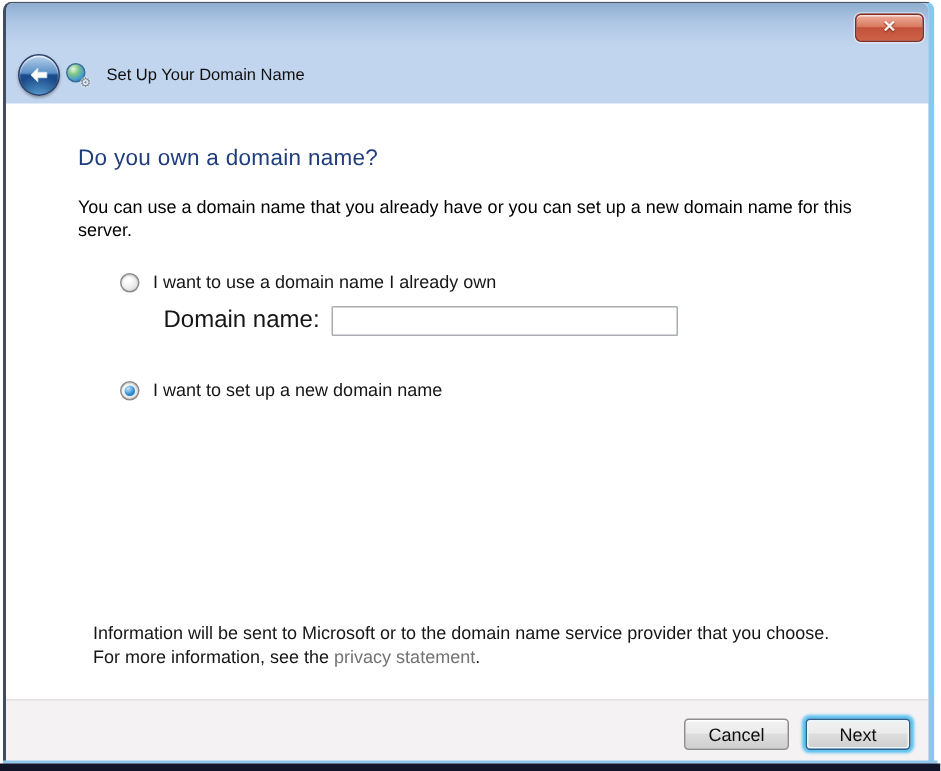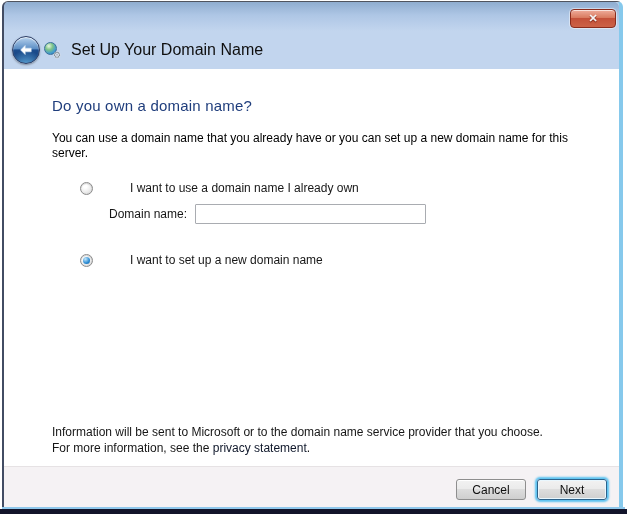--- a/index.html
+++ b/index.html
@@ -60,58 +60,58 @@
   .globe .sphere{
     position:absolute;left:0;top:0;width:13px;height:13px;border-radius:50%;
     background:radial-gradient(circle at 35% 28%,#d9f0d5 5%,#7fc489 35%,#3f9ad0 70%,#1f5e97 100%);
     border:1px solid #3a6f9a;box-sizing:border-box;
   }
   .globe .gear{
     position:absolute;right:-1px;bottom:-2px;font-size:9px;line-height:9px;
     color:#7d8b94;text-shadow:0 0 1px #ffffff,0 0 1px #ffffff;
   }
   .header-title{
-    margin-left:11px;font-size:16px;color:#0f0f0f;white-space:nowrap;
+    margin-left:11px;font-size:11px;color:#0f0f0f;white-space:nowrap;
   }
   
   .content{
     position:relative;height:397px;background:#ffffff;box-sizing:border-box;
     padding:28px 20px 0 48px;
   }
   .heading{
     margin:0;font-size:15px;font-weight:normal;color:#1f3d7c;letter-spacing:.2px;
   }
   .intro{
     margin:17px 0 0 0;font-size:12px;line-height:15px;color:#000000;max-width:545px;
   }
   .option-group{margin:20px 0 0 28px;}
-  .option-row{display:flex;align-items:center;gap:28px;}
+  .option-row{display:flex;align-items:center;}
   .option-row.second{margin-top:29px;}
   .radio{
     width:13px;height:13px;border-radius:50%;box-sizing:border-box;flex:0 0 auto;
     border:1px solid #8b8b8b;
     background:radial-gradient(circle at 38% 32%,#ffffff 15%,#ececec 55%,#c9c9c9 100%);
     box-shadow:inset 0 1px 1px rgba(0,0,0,.15);
     display:flex;align-items:center;justify-content:center;
   }
   .radio-dot{
     width:7px;height:7px;border-radius:50%;
     background:radial-gradient(circle at 35% 30%,#b7e0f8 5%,#2a8ad2 60%,#135f9f 100%);
   }
   .option-label{margin-left:9px;font-size:12px;color:#161616;}
   .domain-row{display:flex;align-items:center;margin:9px 0 0 29px;}
-  .domain-label{font-size:12px;color:#161616;}
+  .domain-label{font-size:16px;color:#161616;}
   .text-input{
     margin-left:8px;width:231px;height:20px;box-sizing:border-box;
     border:1px solid #a9acb1;background:#ffffff;font-size:12px;padding:0 4px;
     outline:none;border-radius:1px;
   }
   .bottom-info{position:absolute;left:48px;bottom:10px;max-width:555px;}
-  .notice{margin:0;font-size:12px;line-height:16px;color:#161616;}
-  .link{color:#0f172a;cursor:pointer;text-decoration:none;}
+  .notice{margin:10px;font-size:12px;line-height:16px;color:#161616;}
+  .link{color:#737373;cursor:pointer;text-decoration:none;}
   .help-link{display:inline-block;margin-top:7px;font-size:12px;color:#0069d2;cursor:pointer;}
   
   .footer{
     height:42px;background:#f5f2f4;border-top:1px solid #e6e2e4;box-sizing:border-box;
     display:flex;justify-content:flex-end;align-items:flex-start;
     gap:11px;padding:12px 12px 0 0;
   }
   .btn{
     height:21px;min-width:70px;box-sizing:border-box;border-radius:3px;
     font-family:"Liberation Sans",sans-serif;font-size:12px;color:#0f0f0f;

